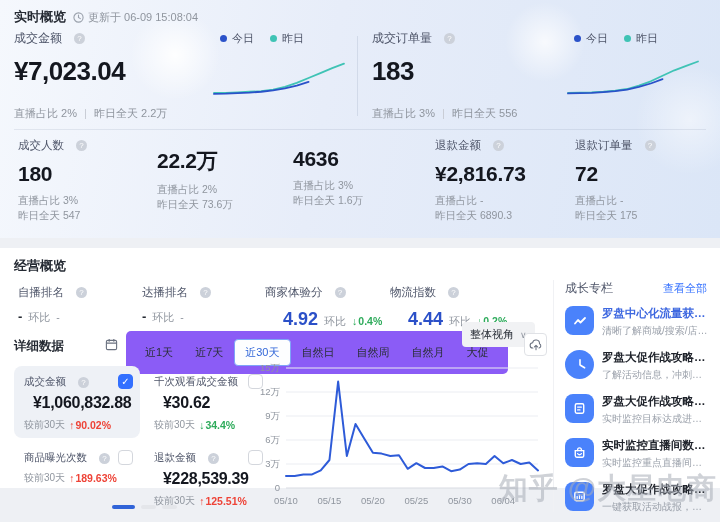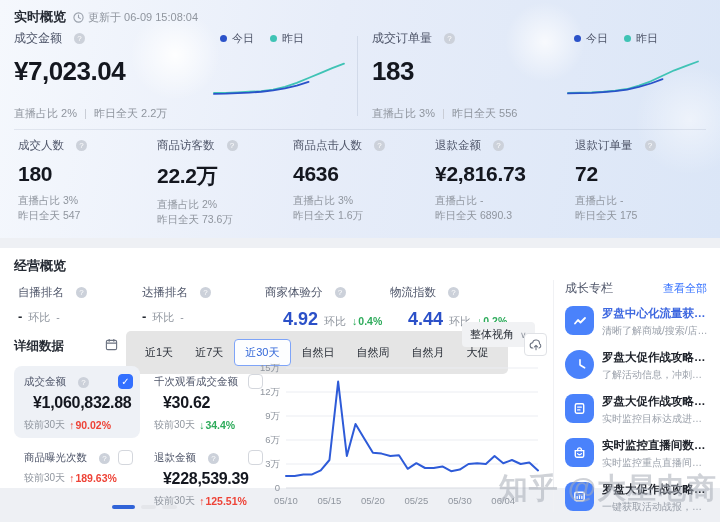--- a/index.html
+++ b/index.html
@@ -51,21 +51,21 @@
   .stat-score { font-size:18px; font-weight:700; color:#2b50c8;margin-left:18px; }
   .hb { font-size:11px; color:#8f959e; }
 
   .delta { font-size:10.5px; font-weight:600; }
   .delta.up { color:#ee4337; } .delta.down { color:#2eab5b; } .delta.none { color:#8f959e; font-weight:400; }
   .delta.up::before { content:"↑"; margin-right:1px; }
   .delta.down::before { content:"↓"; margin-right:1px; }
 
   .detail-title { position:absolute; left:14px; top:90px; font-size:12.5px; font-weight:700; color:#252a33; }
   .cal-btn { position:absolute; left:101px; top:86px; width:20px; height:20px; display:flex; align-items:center; justify-content:center; border-radius:3px; }
-  .tab-group { position:absolute; left:126px; top:83px; display:flex; background:#e5e5e5; border-radius:5px; padding:8px; }
+  .tab-group { position:absolute; left:126px; top:83px; display:flex; background:#8b5cf6; border-radius:5px; padding:8px; }
   .tab { font-size:11px; color:#2a2f38; padding:5px 10px; border-radius:4px; border:1px solid transparent; cursor:pointer; white-space:nowrap; }
   .tab.active { background:#fdfeff; border-color:#7ea4f8; color:#3166d8; }
   .view-pill { position:absolute; left:462px; top:74px; background:#f1f2f4; border-radius:4px; padding:5px 8px;
                font-size:11px; color:#2a2f38; display:flex; align-items:center; gap:6px; }
   .view-pill .chev { font-size:9px; color:#8f959e; }
   .export-btn { position:absolute; left:524px; top:85px; width:23px; height:23px; border:1px solid #e0e2e6; border-radius:4px;
                 display:flex; align-items:center; justify-content:center; background:#fff; }
 
   .d-card { position:absolute; width:126px; height:72px; padding:9px 10px; border-radius:8px; }
   .d-card.selected { background:#eef1f6; }
@@ -182,35 +182,27 @@
           <span>成交人数</span>
           <span class="info"></span>
         </div>
       <div class="metric-value">180</div>
       <div class="metric-sub">
           <div>直播占比 3%</div>
           <div>昨日全天 547</div>
         </div>
     </div>
     <div class="metric" style="left:157px">
-      <div class="card-label-row">
-          <span>商品访客数</span>
-          <span class="info"></span>
-        </div>
       <div class="metric-value">22.2万</div>
       <div class="metric-sub">
           <div>直播占比 2%</div>
           <div>昨日全天 73.6万</div>
         </div>
     </div>
     <div class="metric" style="left:293px">
-      <div class="card-label-row">
-          <span>商品点击人数</span>
-          <span class="info"></span>
-        </div>
       <div class="metric-value">4636</div>
       <div class="metric-sub">
           <div>直播占比 3%</div>
           <div>昨日全天 1.6万</div>
         </div>
     </div>
     <div class="metric" style="left:435px">
       <div class="card-label-row">
           <span>退款金额</span>
           <span class="info"></span>

